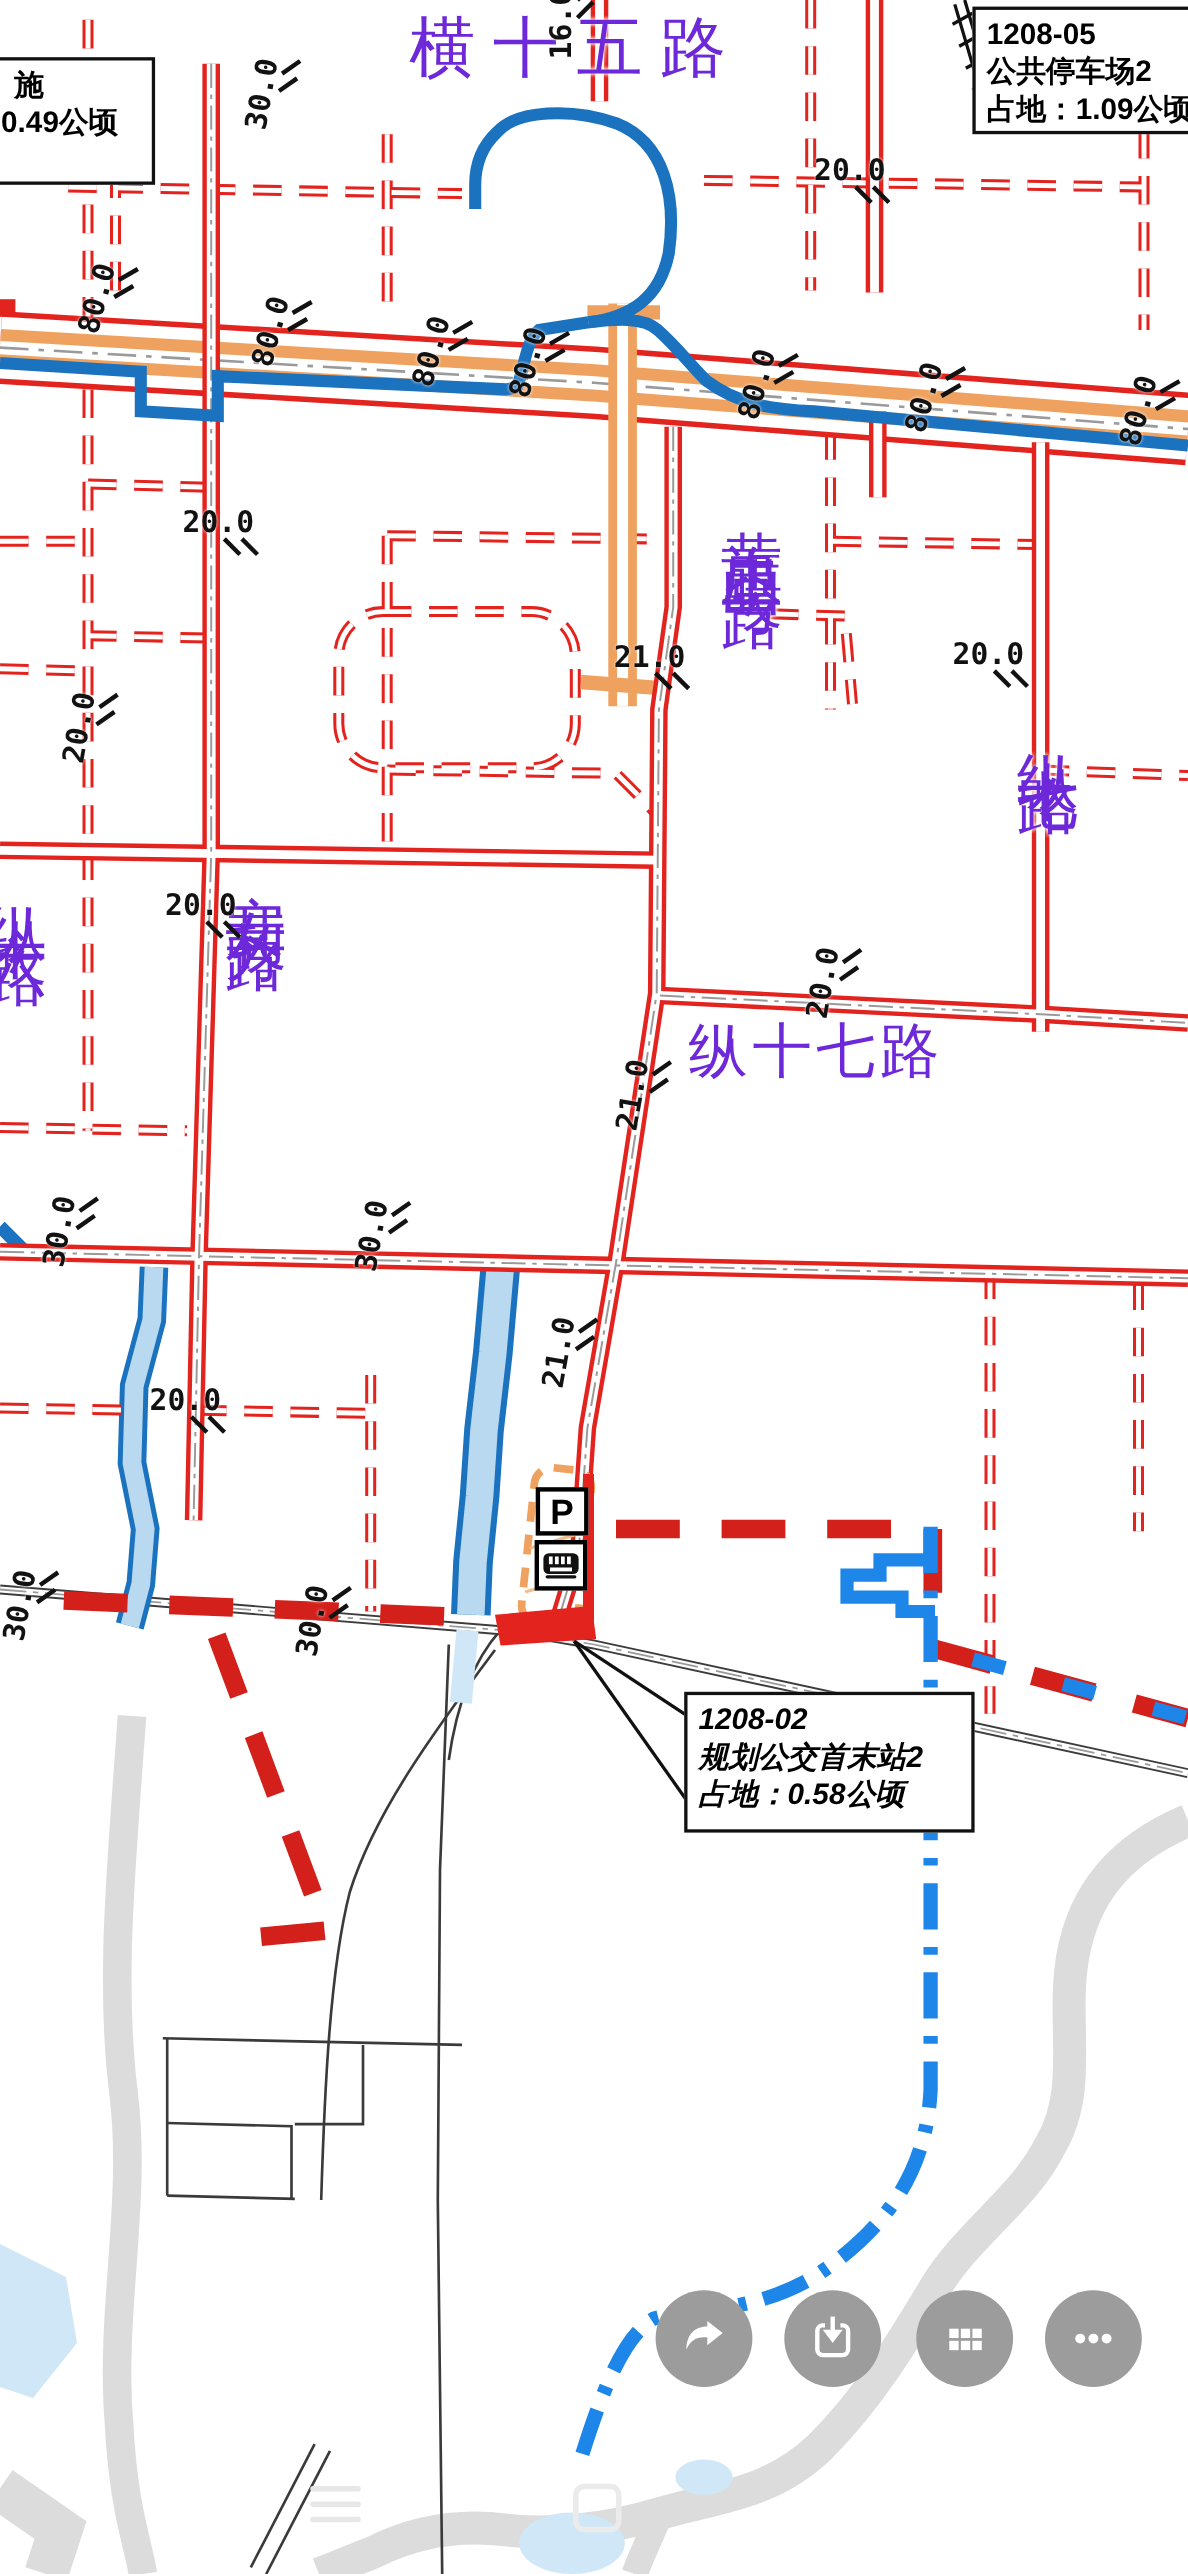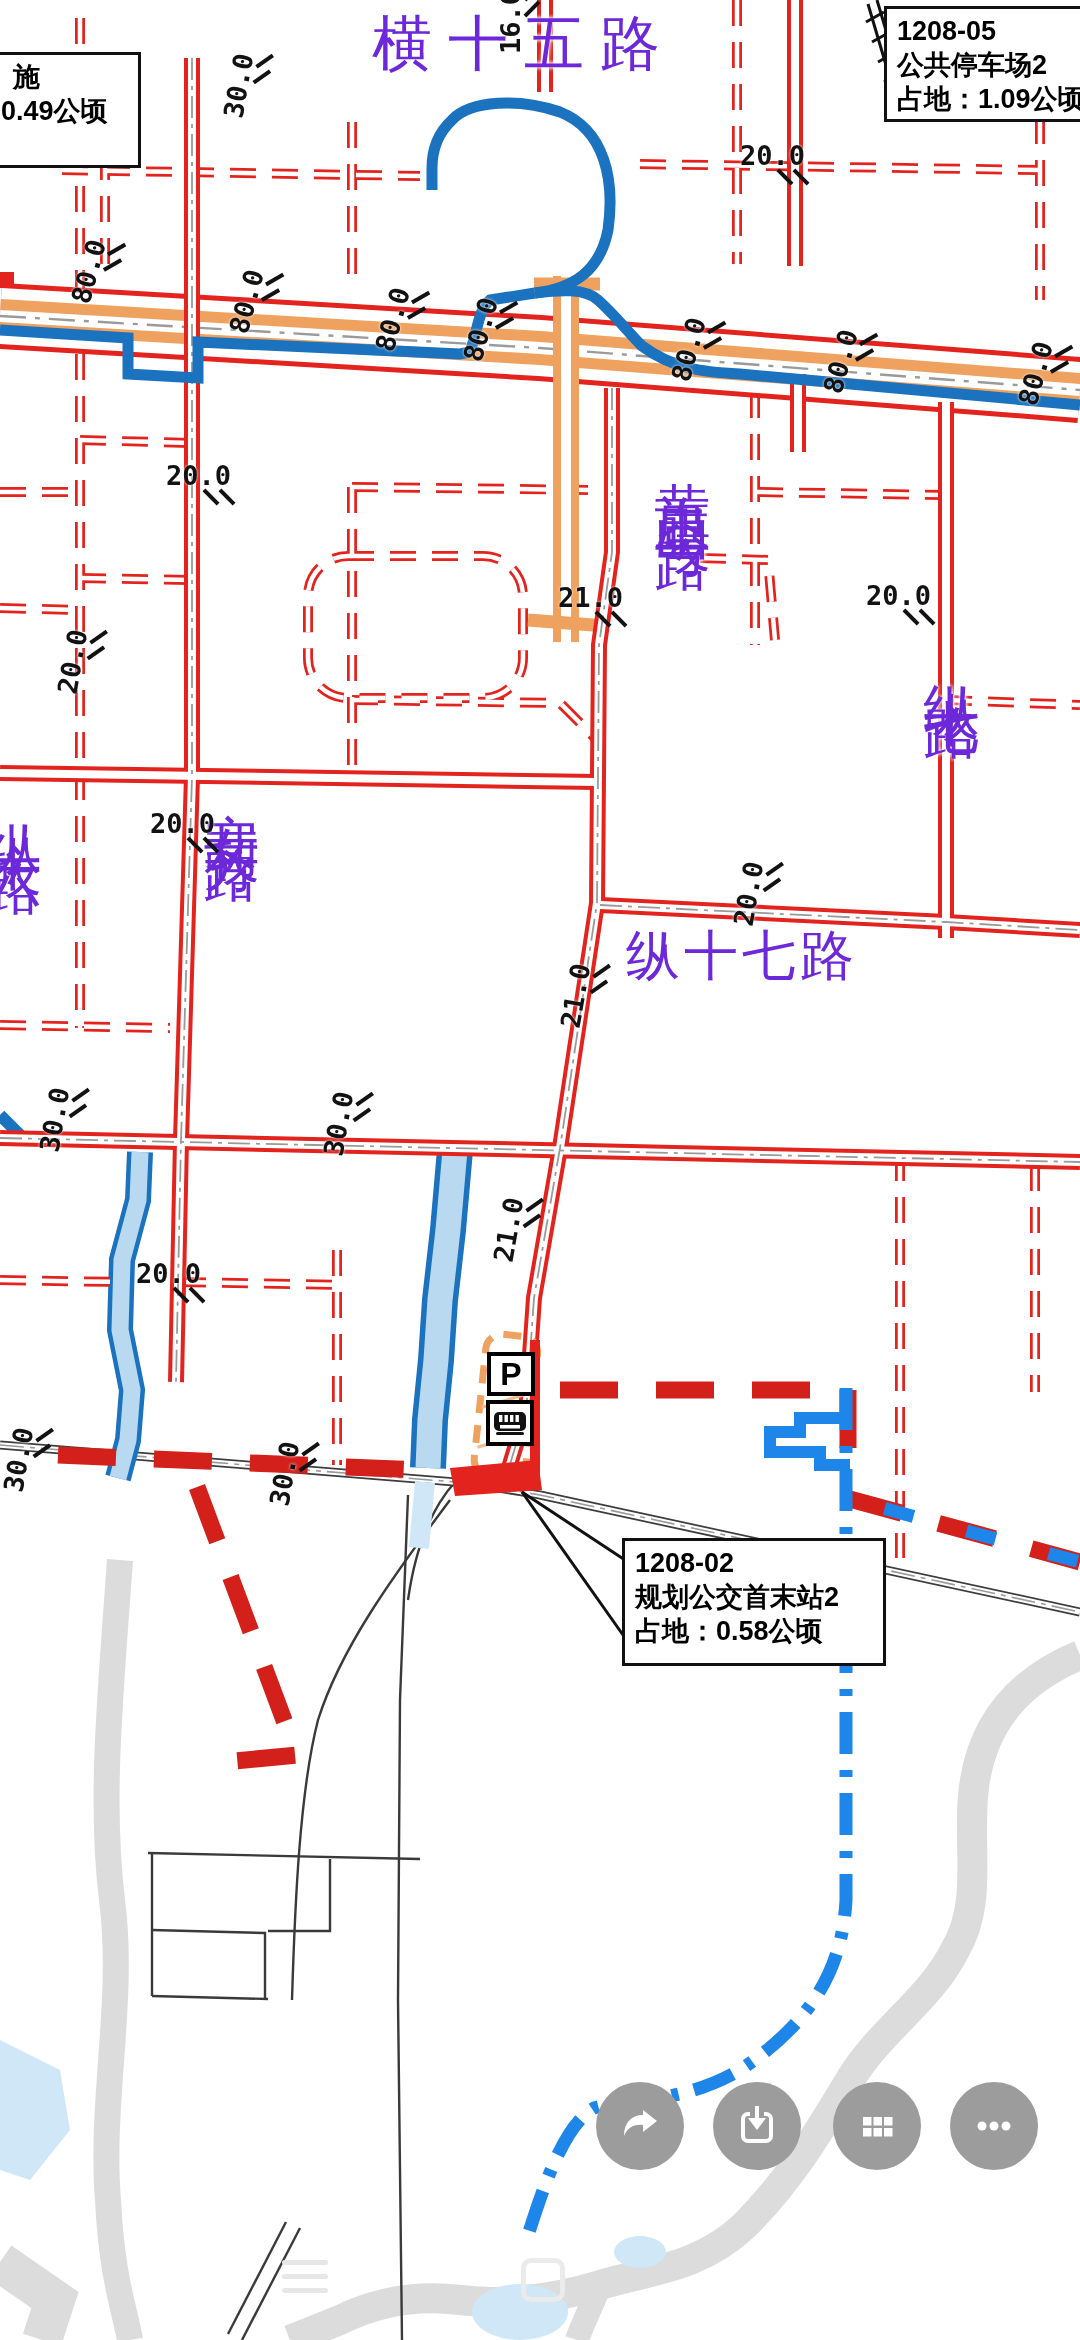--- a/index.html
+++ b/index.html
@@ -266,21 +266,21 @@
   <div style="padding-left:140px;">施</div>
   <div style="padding-left:128px;">0.49公顷</div>
 </div>
 
 <div class="callout" style="left:884px;top:6px;width:206px;height:100px;">
   <div>1208-05</div>
   <div>公共停车场2</div>
   <div>占地：1.09公顷</div>
 </div>
 
-<div class="callout" style="left:622px;top:1538px;width:238px;height:112px;">
+<div class="callout" style="left:622px;top:1538px;width:238px;height:112px;font-style:italic;">
   <div>1208-02</div>
   <div>规划公交首末站2</div>
   <div>占地：0.58公顷</div>
 </div>
 
 <div class="sticon" id="p-box">
   <span>P</span>
 </div>
 <div class="sticon" id="bus-box">
   <svg width="34" height="28" viewBox="0 0 34 28">

